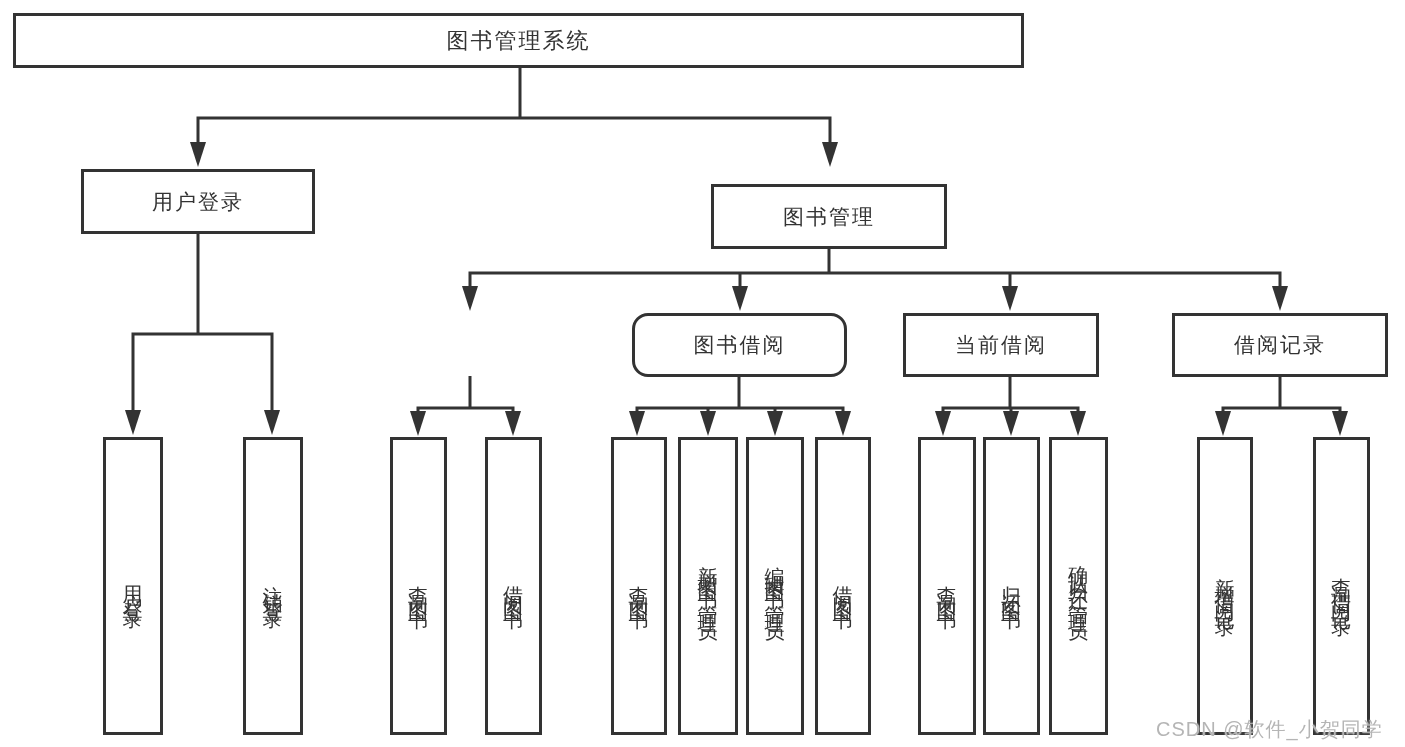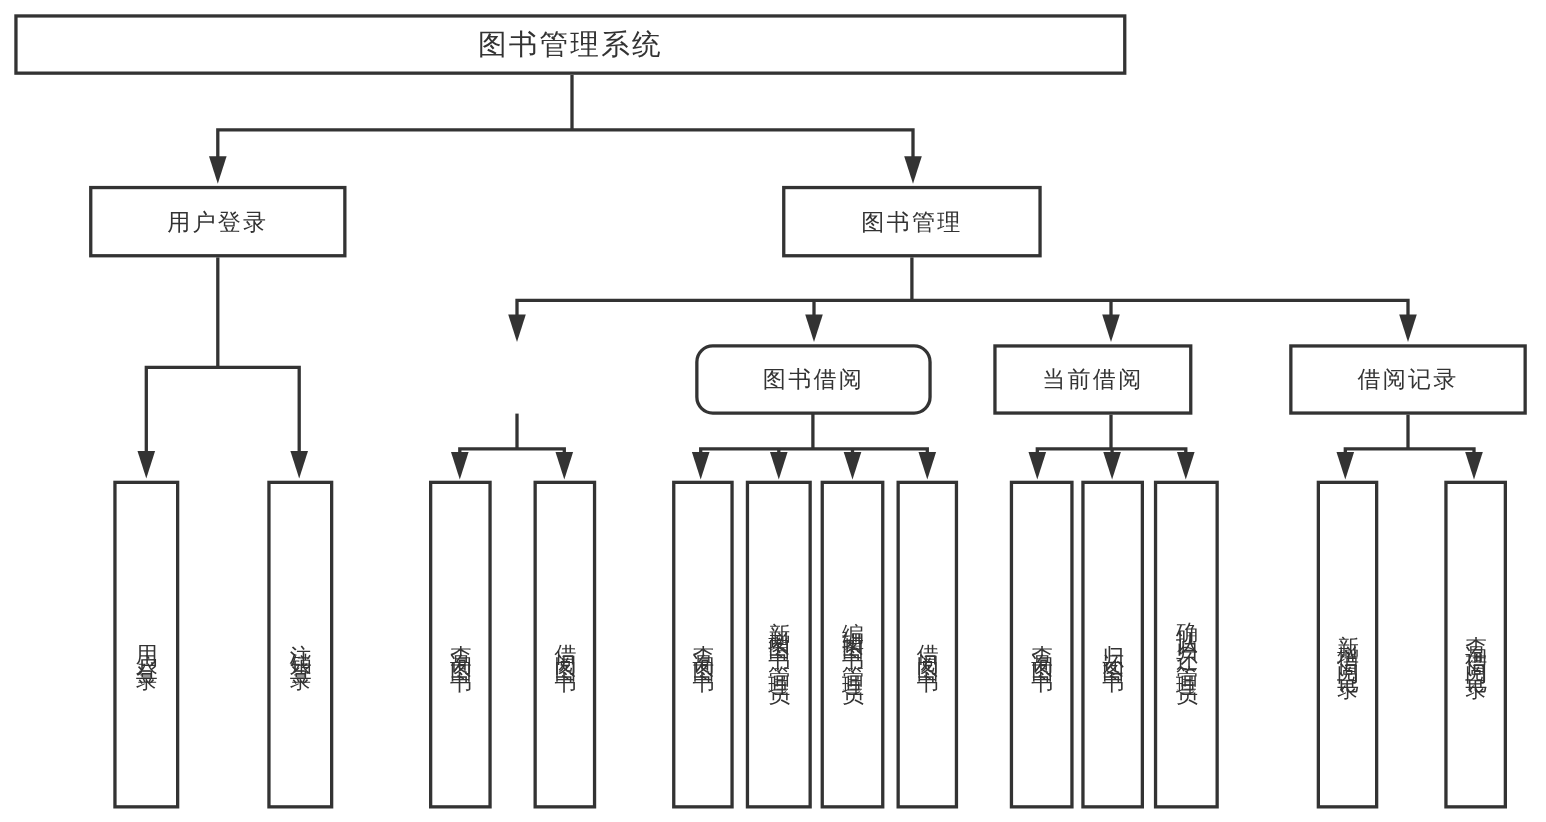--- a/index.html
+++ b/index.html
@@ -17,21 +17,21 @@
   #connectors polygon{fill:#333333;stroke:none;}
   .hbox{
     position:absolute;
     box-sizing:border-box;
     border:3px solid #333333;
     background:#ffffff;
     display:flex;align-items:center;justify-content:center;
     font-size:21px;color:#333333;letter-spacing:2px;
     white-space:nowrap;
   }
-  .hbox.root{font-size:26px;}
+  .hbox.root{font-size:22px;}
   .vbox{
     position:absolute;
     box-sizing:border-box;
     border:3px solid #333333;
     background:#ffffff;
     display:flex;align-items:center;justify-content:center;
   }
   .vbox .vtext{
     writing-mode:vertical-rl;
     text-orientation:mixed;
@@ -118,28 +118,28 @@
     </g>
   </svg>
 
   <div class="hbox root" style="left:13px;top:13px;width:1011px;height:55px;">
     <span>图书管理系统</span>
   </div>
 
   <div class="hbox" style="left:81px;top:169px;width:234px;height:65px;">
     <span>用户登录</span>
   </div>
-  <div class="hbox" style="left:711px;top:169px;width:236px;height:65px;">
+  <div class="hbox" style="left:711px;top:184px;width:236px;height:65px;">
     <span>图书管理</span>
   </div>
 
   <div class="hbox" style="left:632px;top:313px;width:215px;height:64px;border-radius:16px;">
     <span>图书借阅</span>
   </div>
-  <div class="hbox" style="left:903px;top:313px;width:181px;height:64px;">
+  <div class="hbox" style="left:903px;top:313px;width:196px;height:64px;">
     <span>当前借阅</span>
   </div>
   <div class="hbox" style="left:1172px;top:313px;width:216px;height:64px;">
     <span>借阅记录</span>
   </div>
 
   <div class="vbox" style="left:103px;top:437px;width:60px;height:298px;">
     <span class="vtext">用户登录</span>
   </div>
   <div class="vbox" style="left:243px;top:437px;width:60px;height:298px;">
@@ -176,14 +176,15 @@
     <span class="vtext">确认归还（管理员）</span>
   </div>
 
   <div class="vbox" style="left:1197px;top:437px;width:56px;height:298px;">
     <span class="vtext">新增借阅记录</span>
   </div>
   <div class="vbox" style="left:1313px;top:437px;width:57px;height:298px;">
     <span class="vtext">查询借阅记录</span>
   </div>
 
+  <div id="watermark">CSDN @软件_小贺同学</div>
 
 </div>
 
 </body></html>

